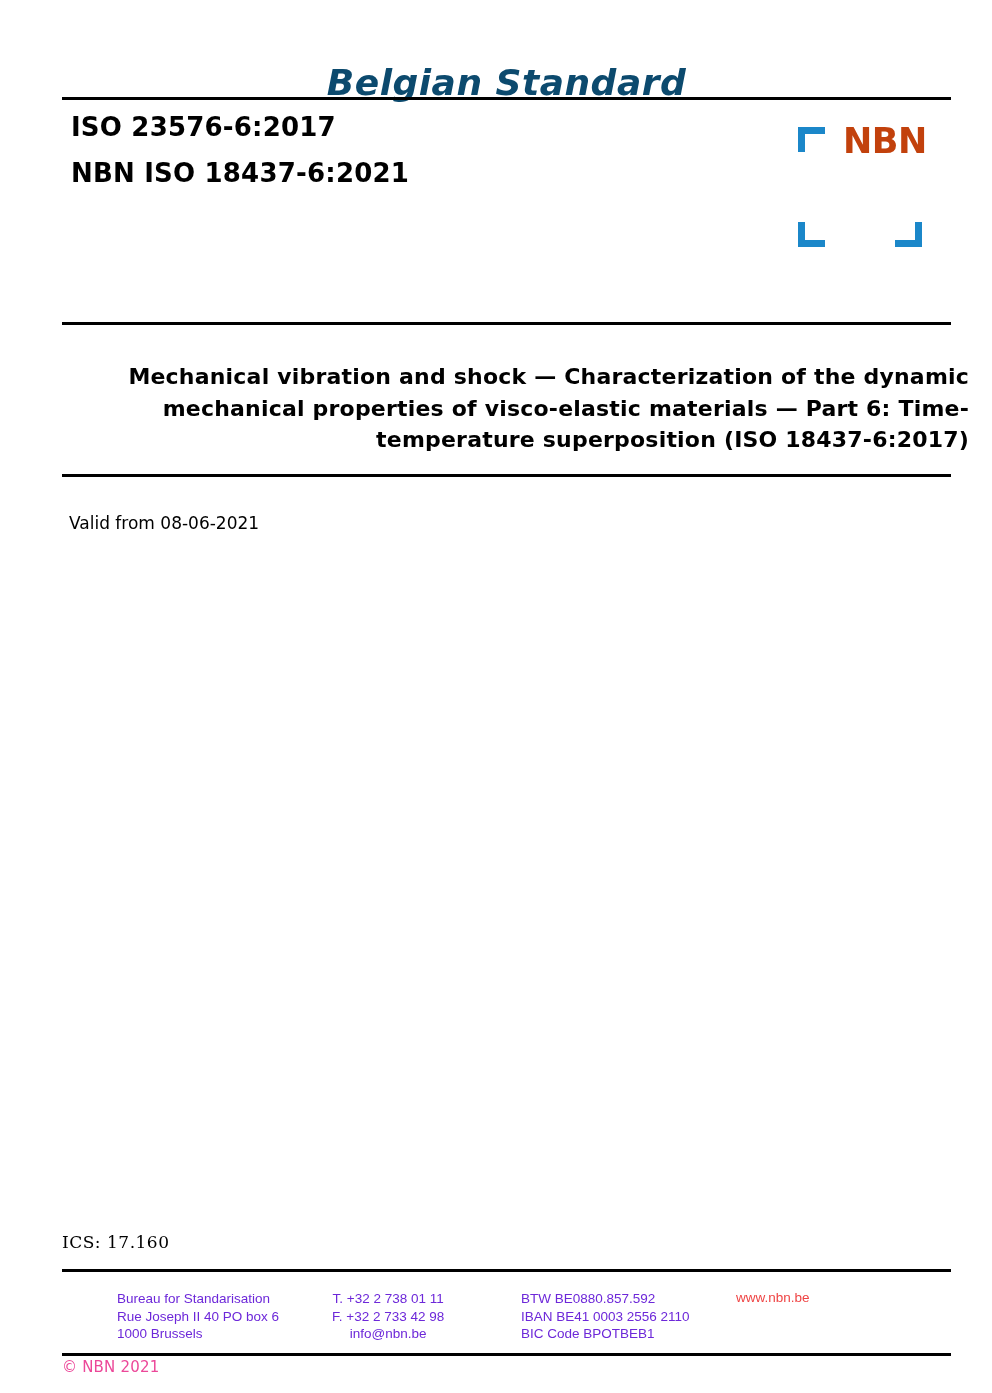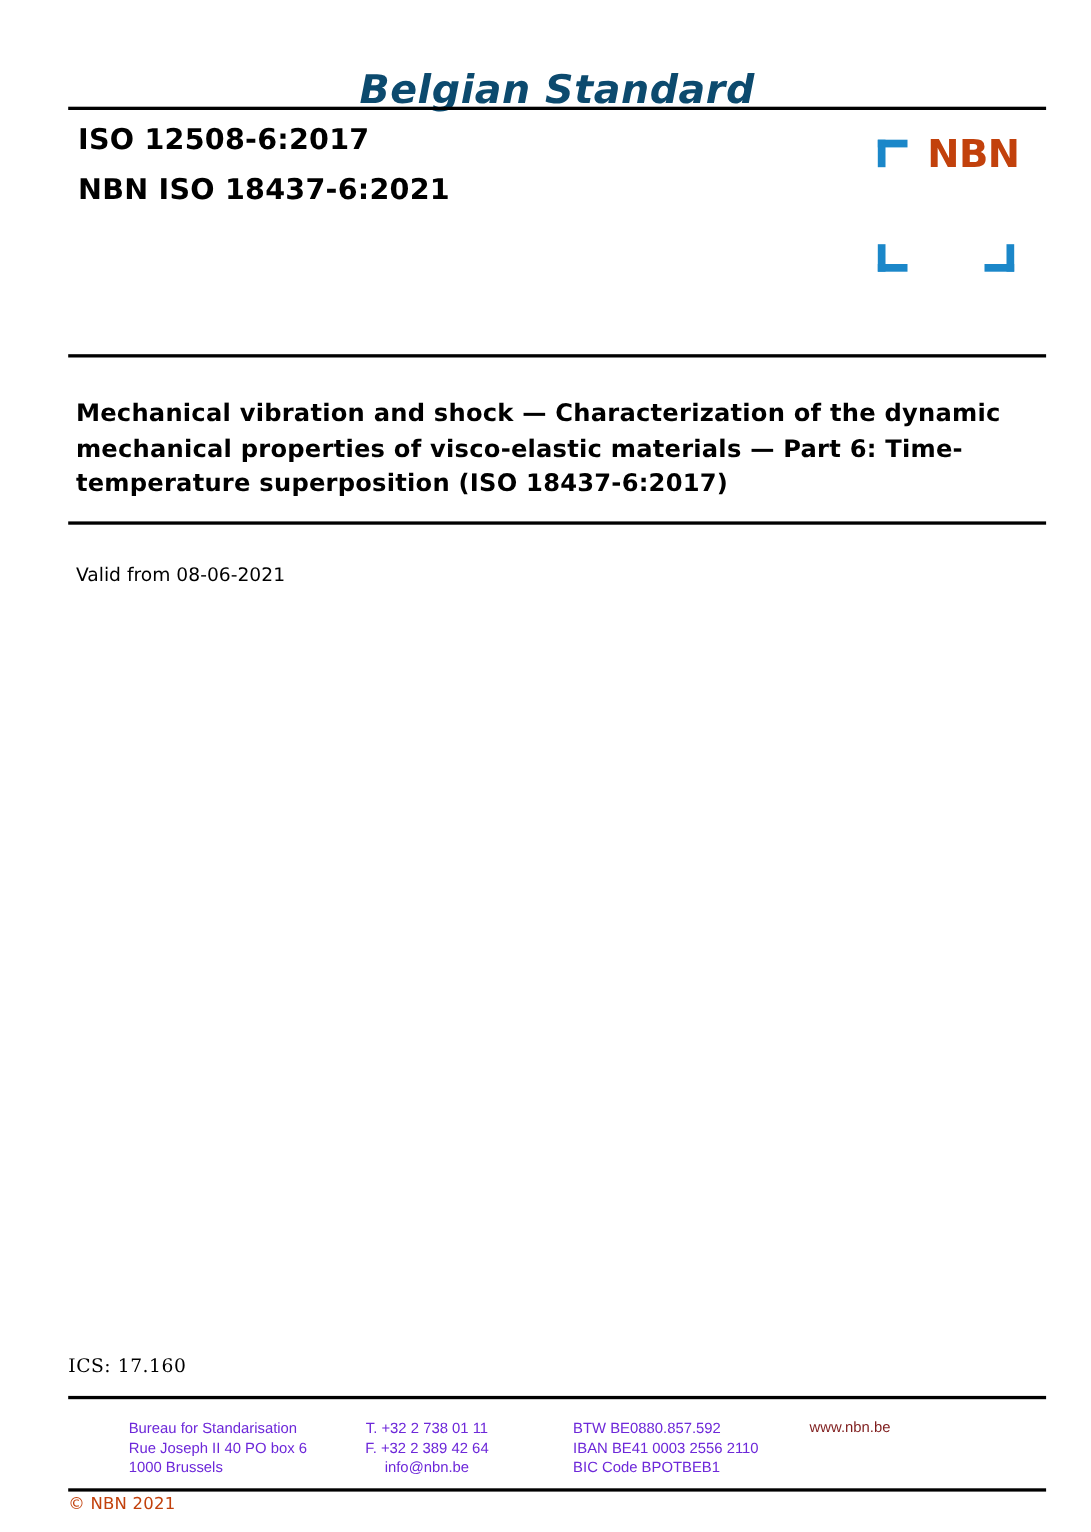--- a/index.html
+++ b/index.html
@@ -94,20 +94,21 @@
   .doc-title {
     position: absolute;
     left: 69px;
     top: 361px;
     width: 900px;
     font-size: 22px;
     font-weight: bold;
     line-height: 31.5px;
     letter-spacing: 0.2px;
     white-space: nowrap;
+    text-align: right;
   }
 
   .validity {
     position: absolute;
     left: 69px;
     top: 513px;
     font-size: 17px;
   }
 
   .ics {
@@ -129,43 +130,43 @@
     white-space: nowrap;
   }
   .footer-address { left: 117px; }
   .footer-contact { left: 332px; text-align: center; }
   .footer-banking { left: 521px; }
   .footer-website {
     position: absolute;
     top: 1290px;
     left: 736px;
     font-size: 13.5px;
-    color: #7f1d1d;
+    color: #ef4444;
     font-family: "Liberation Sans", sans-serif;
     white-space: nowrap;
   }
 
   .copyright {
     position: absolute;
     left: 62px;
     top: 1358px;
     font-size: 15px;
     letter-spacing: 0.2px;
-    color: #c2410c;
+    color: #ec4899;
   }
 </style>
 </head>
 <body>
 
 <div class="page">
 
   <div class="doc-type">Belgian Standard</div>
   <div class="rule rule-top"></div>
 
-  <div class="code-iso">ISO 12508-6:2017</div>
+  <div class="code-iso">ISO 23576-6:2017</div>
   <div class="code-nbn">NBN ISO 18437-6:2021</div>
 
   <div class="logo">
     <div class="bracket br-tl"></div>
     <div class="nbn-text">NBN</div>
     <div class="bracket br-bl"></div>
     <div class="bracket br-br"></div>
   </div>
 
   <div class="rule rule-title-a"></div>
@@ -185,21 +186,21 @@
   <div class="rule rule-footer"></div>
 
   <div class="footer-col footer-address">
     <div>Bureau for Standarisation</div>
     <div>Rue Joseph II 40 PO box 6</div>
     <div>1000 Brussels</div>
   </div>
 
   <div class="footer-col footer-contact">
     <div>T. +32 2 738 01 11</div>
-    <div>F. +32 2 389 42 64</div>
+    <div>F. +32 2 733 42 98</div>
     <div>info@nbn.be</div>
   </div>
 
   <div class="footer-col footer-banking">
     <div>BTW BE0880.857.592</div>
     <div>IBAN BE41 0003 2556 2110</div>
     <div>BIC Code BPOTBEB1</div>
   </div>
 
   <div class="footer-website">www.nbn.be</div>

